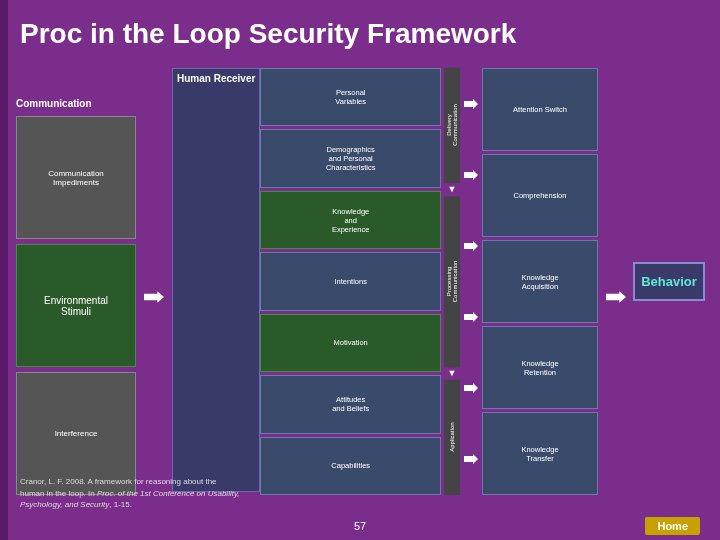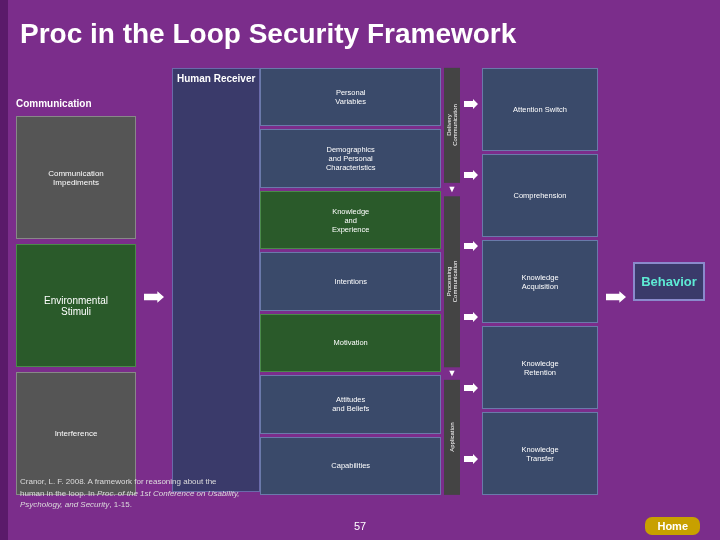--- a/index.html
+++ b/index.html
@@ -57,21 +57,21 @@
     
     .home-btn {
       position: absolute;
       bottom: 5px;
       right: 20px;
       background: #c8a000;
       color: white;
       font-size: 11px;
       font-weight: bold;
       padding: 3px 12px;
-      border-radius: 7px;
+      border-radius: 2px;
       cursor: pointer;
     }
 
     
     .diagram-wrapper {
       position: absolute;
       top: 68px;
       left: 16px;
       right: 16px;
       bottom: 45px;

